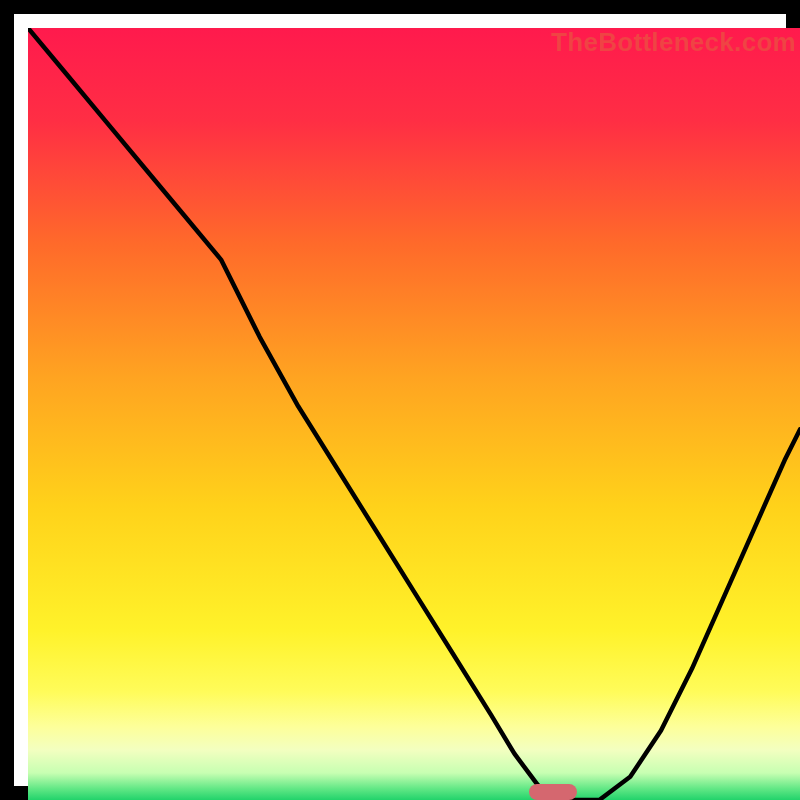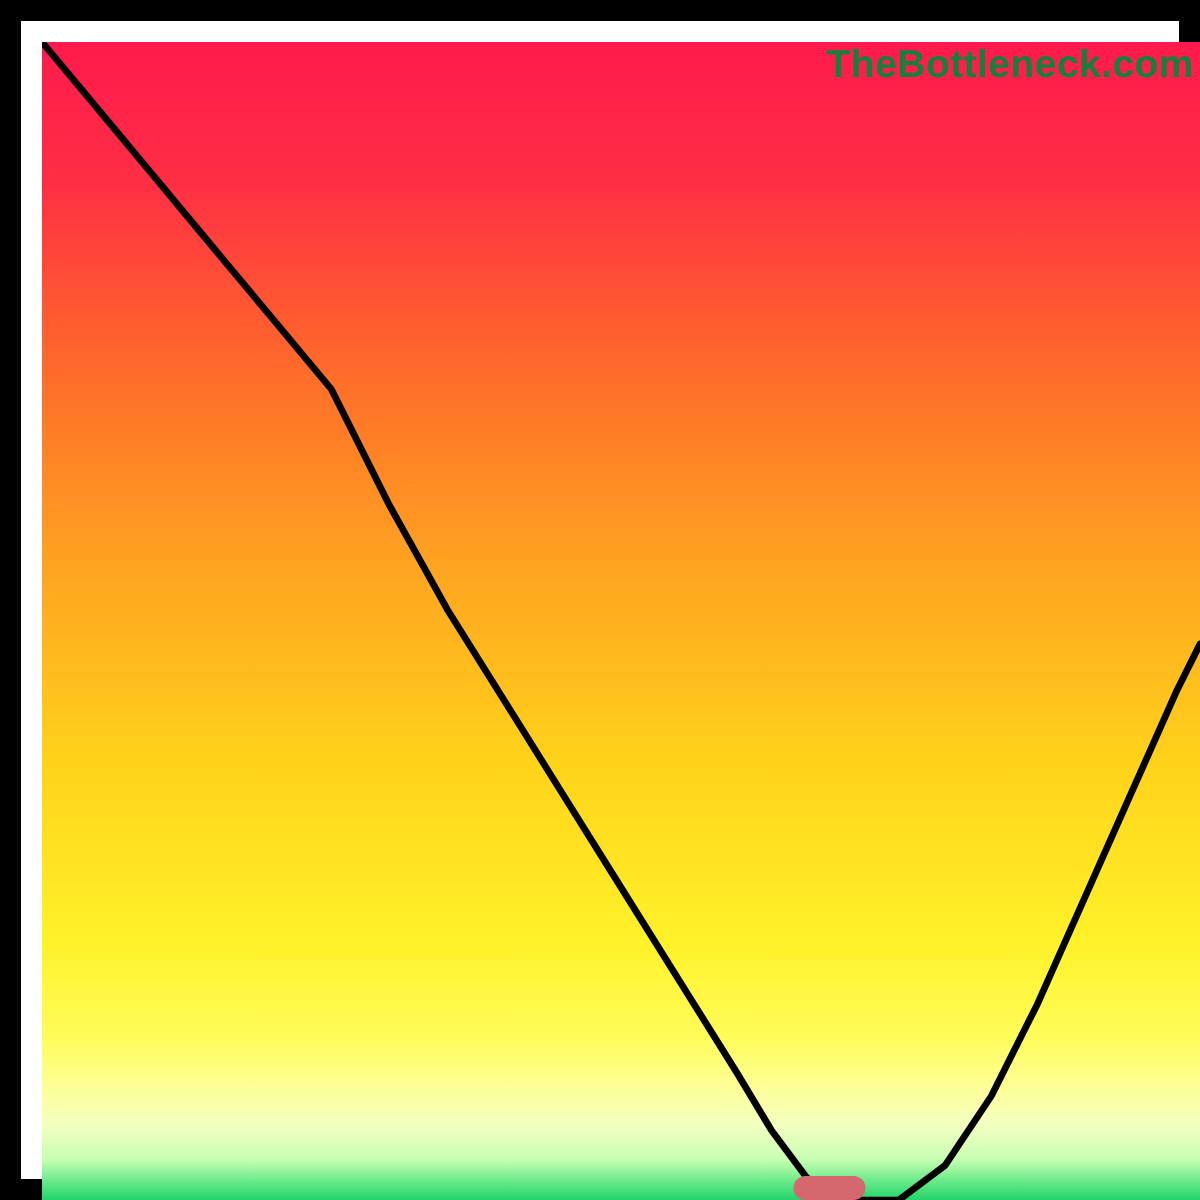--- a/index.html
+++ b/index.html
@@ -26,21 +26,21 @@
     width: 772px;
     height: 772px;
     overflow: hidden;
   }
   .watermark {
     position: absolute;
     top: -1px;
     right: 4px;
     font-size: 26px;
     font-weight: 600;
-    color: #15803d;
+    color: #ef4444;
     letter-spacing: 0.3px;
     user-select: none;
   }
   svg.curve {
     position: absolute;
     left: 0;
     top: 0;
     width: 772px;
     height: 772px;
     pointer-events: none;

